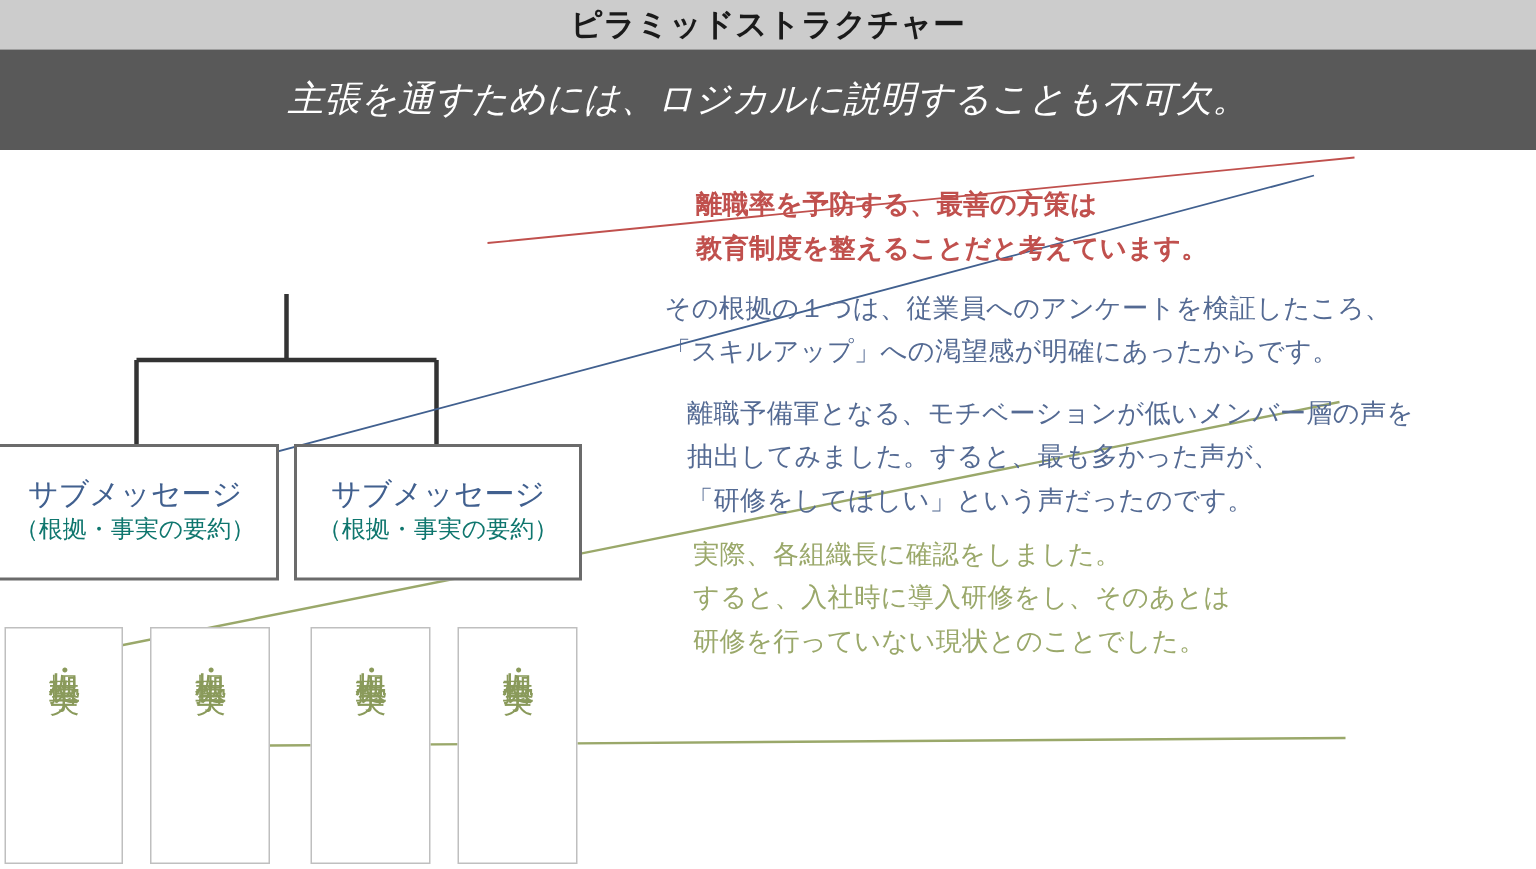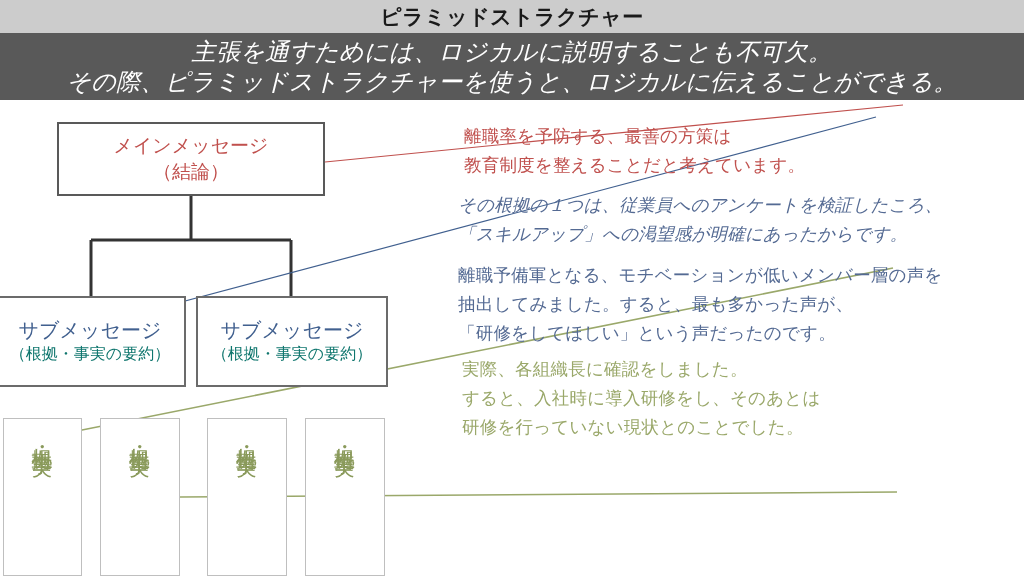--- a/index.html
+++ b/index.html
@@ -135,58 +135,53 @@
   }
 
   
   .annotation {
     position: absolute;
     white-space: pre;
     font-size: 17.5px;
     line-height: 29px;
     letter-spacing: 0.2px;
   }
-  #annotation-1 { left: 464px; top: 22px;  color: #c0504d; }
-  #annotation-2 { left: 458px; top: 91px;  color: #546a93; font-style: italic; }
+  #annotation-1 { left: 464px; top: 22px;  color: #c0504d; font-weight: bold; }
+  #annotation-2 { left: 443px; top: 91px;  color: #546a93; }
   #annotation-3 { left: 458px; top: 161px; color: #546a93; }
   #annotation-4 { left: 462px; top: 255px; color: #9aa86a; }
   #annotation-5 { left: 462px; top: 355px; color: #9aa86a; }
 </style>
 </head>
 <body>
 
 <div id="title-strip"></div>
 <div id="slide-title">ピラミッドストラクチャー</div>
 
 <div id="banner">
   <div id="banner-text">
     <span>主張を通すためには、ロジカルに説明することも不可欠。</span>
-    <span>その際、ピラミッドストラクチャーを使うと、ロジカルに伝えることができる。</span>
   </div>
 </div>
 
 <div id="diagram">
 
   <svg id="connector-svg" viewBox="0 0 1024 479" xmlns="http://www.w3.org/2000/svg">
 
     <line x1="191" y1="96" x2="191" y2="140" stroke="#333333" stroke-width="3"></line>
     <line x1="91" y1="140" x2="291" y2="140" stroke="#333333" stroke-width="3"></line>
     <line x1="91" y1="140" x2="91" y2="196" stroke="#333333" stroke-width="3"></line>
     <line x1="291" y1="140" x2="291" y2="196" stroke="#333333" stroke-width="3"></line>
 
     <line x1="325" y1="62" x2="903" y2="5" stroke="#c0504d" stroke-width="1.2"></line>
     <line x1="140" y1="213" x2="876" y2="17" stroke="#41608f" stroke-width="1.2"></line>
     <line x1="57" y1="335" x2="893" y2="168" stroke="#9aa86a" stroke-width="1.6"></line>
     <line x1="180" y1="397" x2="897" y2="392" stroke="#9aa86a" stroke-width="1.6"></line>
   </svg>
 
-  <div id="main-message-box" class="node-box">
-    <span class="line">メインメッセージ</span>
-    <span class="line">（結論）</span>
-  </div>
 
   <div id="sub-message-box-1" class="node-box sub-message-box">
     <span class="line-main">サブメッセージ</span>
     <span class="line-sub">（根拠・事実の要約）</span>
   </div>
   <div id="sub-message-box-2" class="node-box sub-message-box">
     <span class="line-main">サブメッセージ</span>
     <span class="line-sub">（根拠・事実の要約）</span>
   </div>
 

